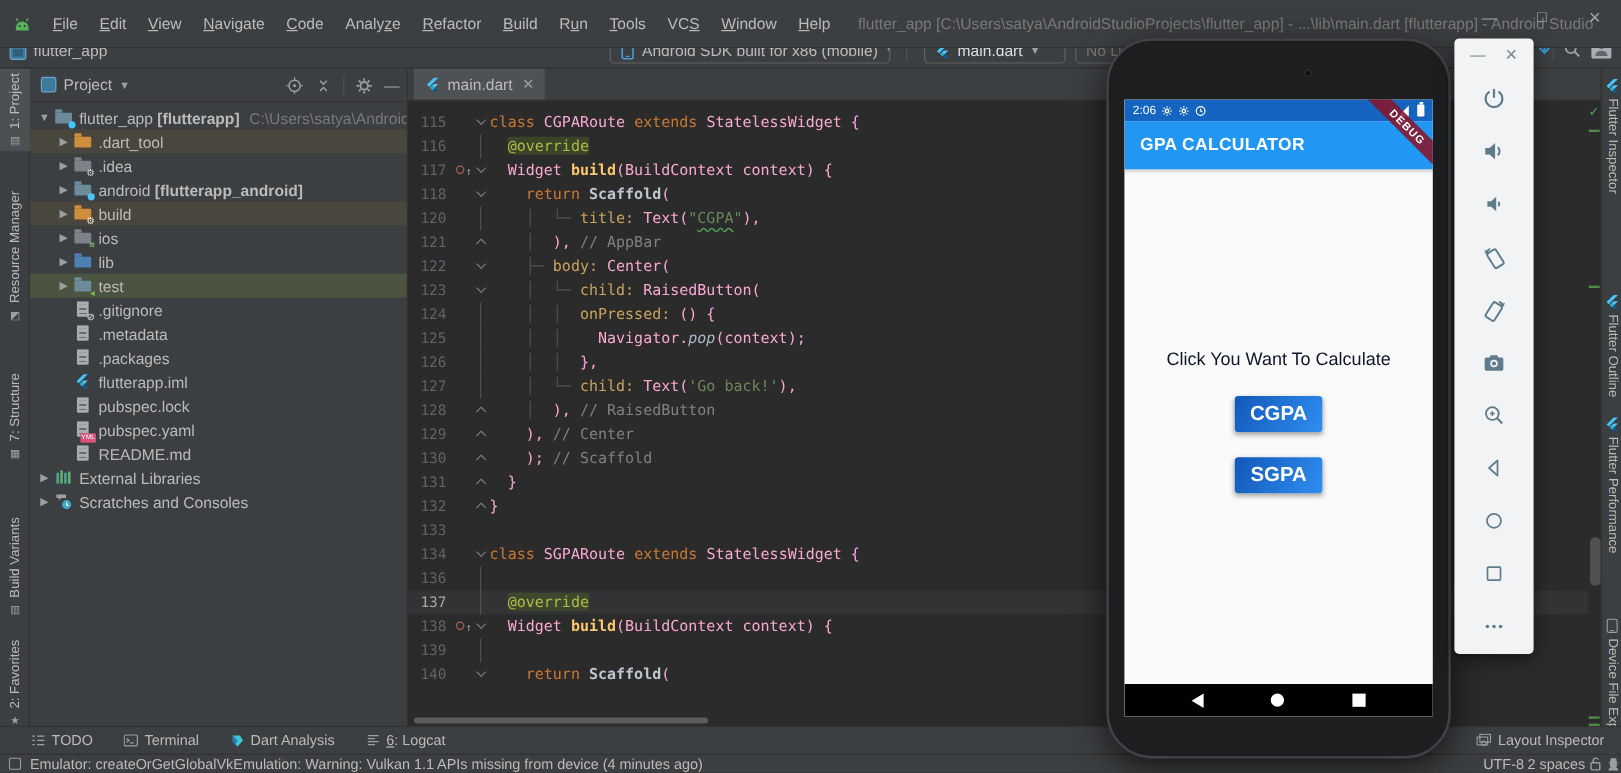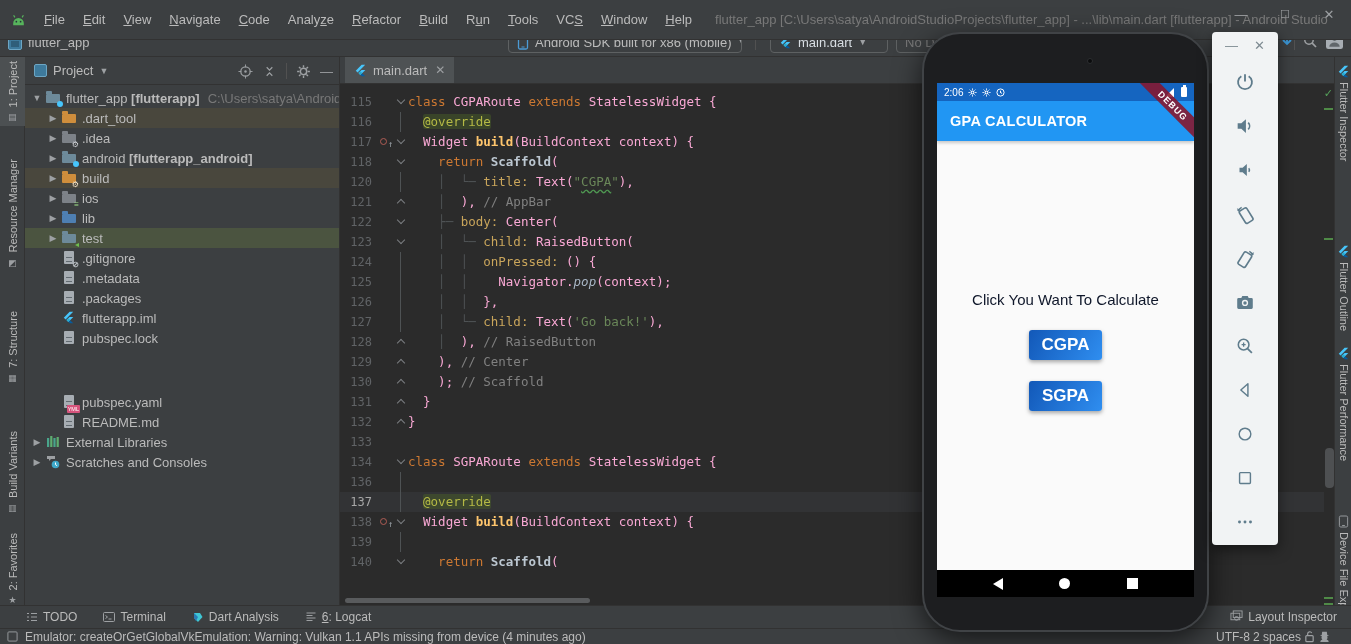--- a/index.html
+++ b/index.html
@@ -95,25 +95,25 @@
   .rightstrip { position:absolute; right:0; top:57px; bottom:39px; width:17px; background:#3c3f41;
                 border-left:1px solid #323232; z-index:3;}
   .rstrip-item { position:absolute; left:0; width:17px; display:flex; flex-direction:column; align-items:center; gap:4px;}
   .rstrip-item .vtxt { writing-mode:vertical-rl; font-size:11px; color:#bbbbbb; }
 
   
   .wbar { position:absolute; left:0; right:0; bottom:16px; height:23px; background:#3c3f41;
           border-top:1px solid #323232; display:flex; align-items:center; z-index:6;}
   .wbar-item { display:flex; align-items:center; gap:5px; margin-left:26px; color:#bbbbbb; font-size:12px;}
   .wbar-item u { text-decoration:underline; }
-  .wbar-right { position:absolute; right:14px; display:flex; align-items:flex-start; gap:5px; font-size:12px;}
+  .wbar-right { position:absolute; right:14px; display:flex; align-items:center; gap:5px; font-size:12px;}
   .statusbar { position:absolute; left:0; right:0; bottom:0; height:16px; background:#3c3f41; border-top:1px solid #323232;
                display:flex; align-items:center; font-size:12px; color:#bbbbbb; z-index:6;}
   .sb-msg { display:flex; align-items:center; gap:7px; margin-left:7px; }
-  .sb-right { position:absolute; right:20px; display:flex; align-items:center; gap:3px; }
+  .sb-right { position:absolute; right:0; display:flex; align-items:center; gap:3px; }
 
   
   .phone { position:absolute; left:922px; top:32px; width:287px; height:600px; background:#1d1e20;
            border:2px solid #404346; border-radius:38px; box-shadow:0 8px 28px rgba(0,0,0,.65); z-index:20;}
   .cam-dot { position:absolute; left:163px; top:24px; width:6px; height:6px; border-radius:50%; background:#0b0c0d; border:1px solid #2c2e30;}
   .screen { position:absolute; left:13px; top:49px; width:257px; height:514px; background:#fafafa; overflow:hidden;
             display:flex; flex-direction:column; }
   .p-status { height:18px; background:#1565c0; color:#fff; display:flex; align-items:center; padding:0 7px; gap:5px; font-size:10px; flex:none;}
   .p-status .sp { flex:1; }
   .p-appbar { height:40px; background:#2196f3; color:#fff; display:flex; align-items:center; padding-left:13px;
@@ -382,21 +382,21 @@
           </span>
           <span class="tlabel">flutterapp.iml</span>
         </div>
         <div class="trow" style="padding-left: 22px;">
           <span class="tarrow"></span>
           <span class="ficon">
             <span class="fdoc"></span>
           </span>
           <span class="tlabel">pubspec.lock</span>
         </div>
-        <div class="trow" style="padding-left: 22px; margin-top: 44px;">
+        <div class="trow" style="padding-left: 22px;">
           <span class="tarrow"></span>
           <span class="ficon">
             <span class="fdoc"></span>
             <span class="fbadge" style="font-size: 5.5px; background: rgb(214, 83, 124); color: rgb(255, 255, 255); padding: 0px 1px; border-radius: 1px; right: -3px;">YML</span>
           </span>
           <span class="tlabel">pubspec.yaml</span>
         </div>
         <div class="trow" style="padding-left: 22px;">
           <span class="tarrow"></span>
           <span class="ficon">

